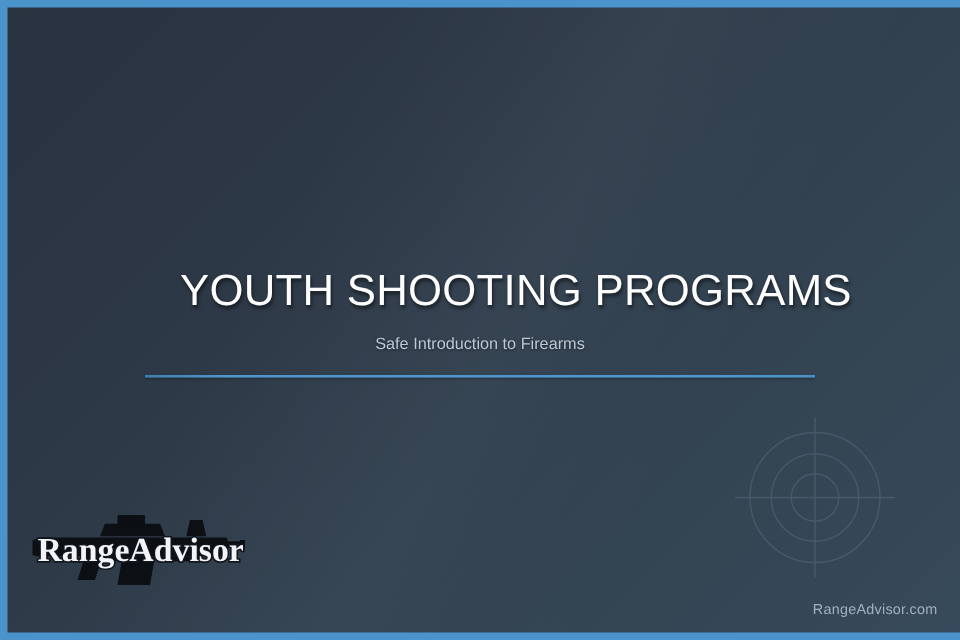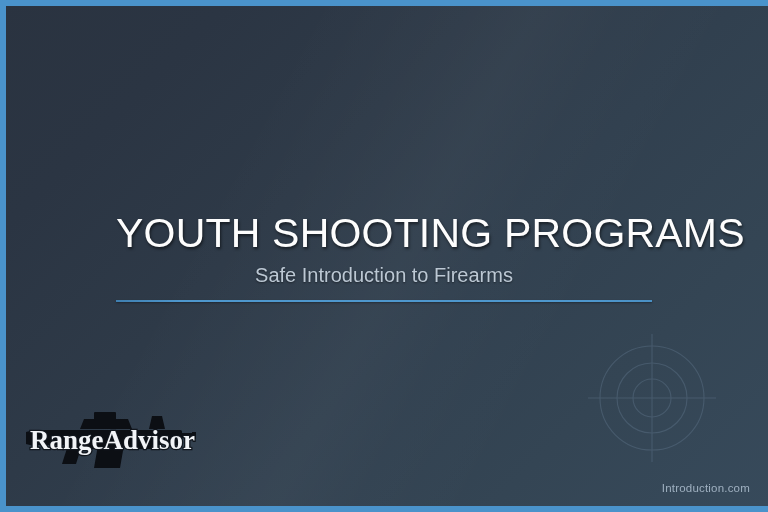--- a/index.html
+++ b/index.html
@@ -78,32 +78,33 @@
   }
 
   
   .title-block {
     position: absolute;
     left: 116px;
     top: 212px;
     width: 536px;
   }
   .slide-title {
-    font-size: 41px;
+    font-size: 35px;
     line-height: 42px;
     letter-spacing: 0.2px;
     color: #fdfdfd;
     text-align: left;
     font-weight: 400;
     text-shadow: 1px 2px 3px rgba(0,0,0,0.55);
     white-space: nowrap;
+    margin-left: 28px;
   }
   .slide-subtitle {
     margin-top: 10px;
-    font-size: 20px;
+    font-size: 13px;
     line-height: 22px;
     color: #bcc8d4;
     text-align: center;
     font-weight: 400;
     text-shadow: 0 1px 2px rgba(0,0,0,0.45);
   }
   .divider {
     margin-top: 14px;
     height: 2px;
     width: 536px;
@@ -184,15 +185,15 @@
 
         <path d="M58 39 h16 v4 h-16 z"></path>
 
         <rect x="104" y="39" width="24" height="4"></rect>
       </g>
 
       <text x="6" y="43" font-family="'Liberation Serif', 'DejaVu Serif', serif" font-size="27" font-weight="700" fill="#f2f4f7" stroke="#11161d" stroke-width="2.6" paint-order="stroke fill">RangeAdvisor</text>
     </svg>
   </div>
 
-  <div class="footer">Introduction.com</div>
+  <div class="footer">RangeAdvisor.com</div>
 
 </div>
 
 </body></html>

